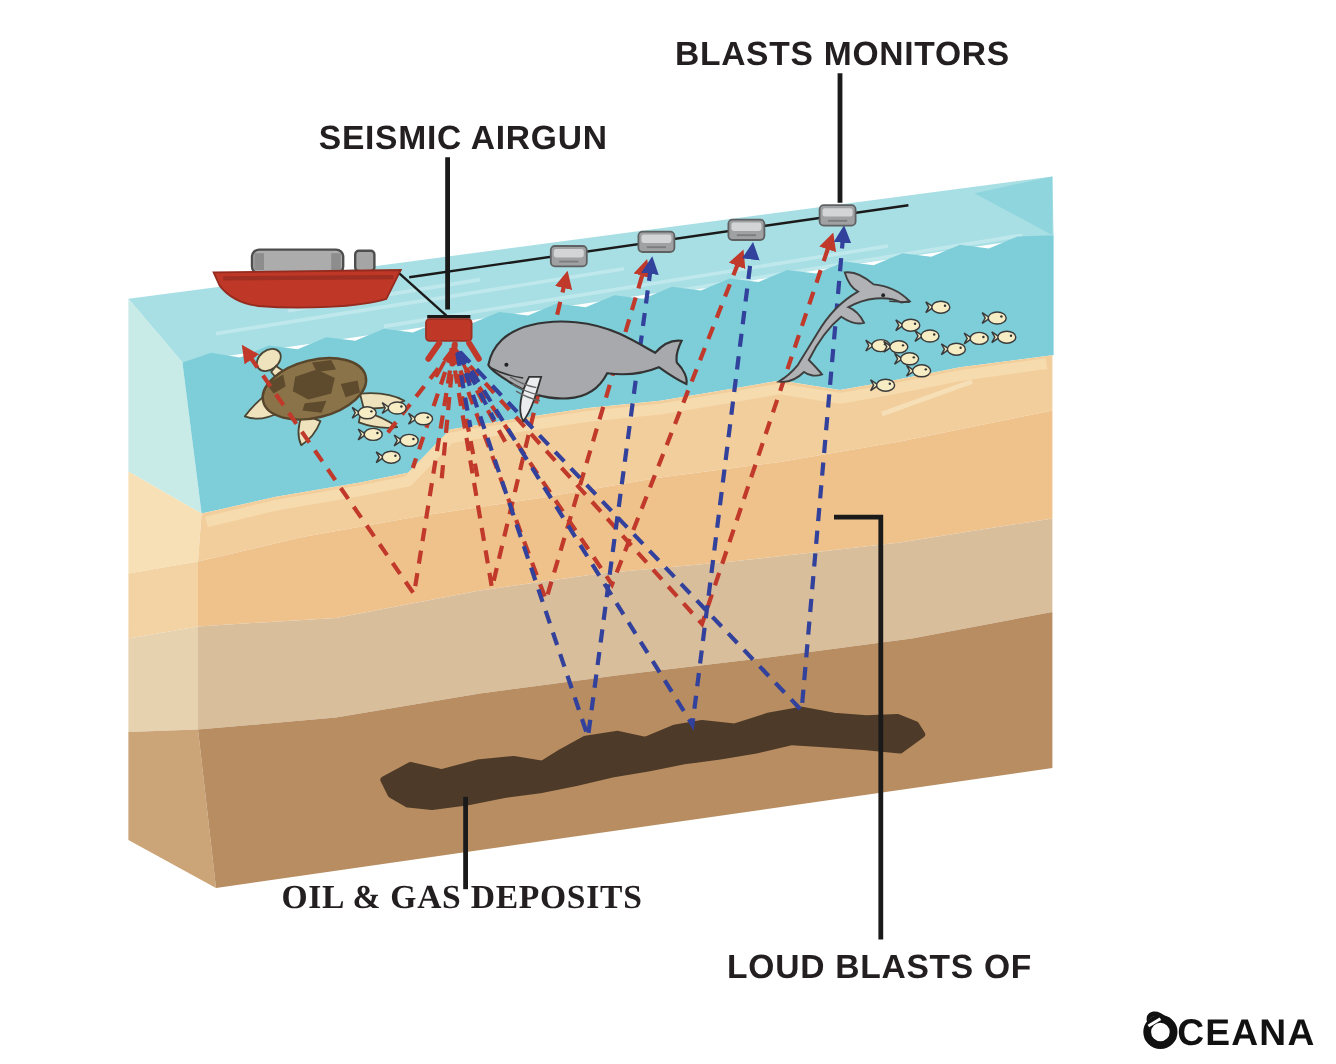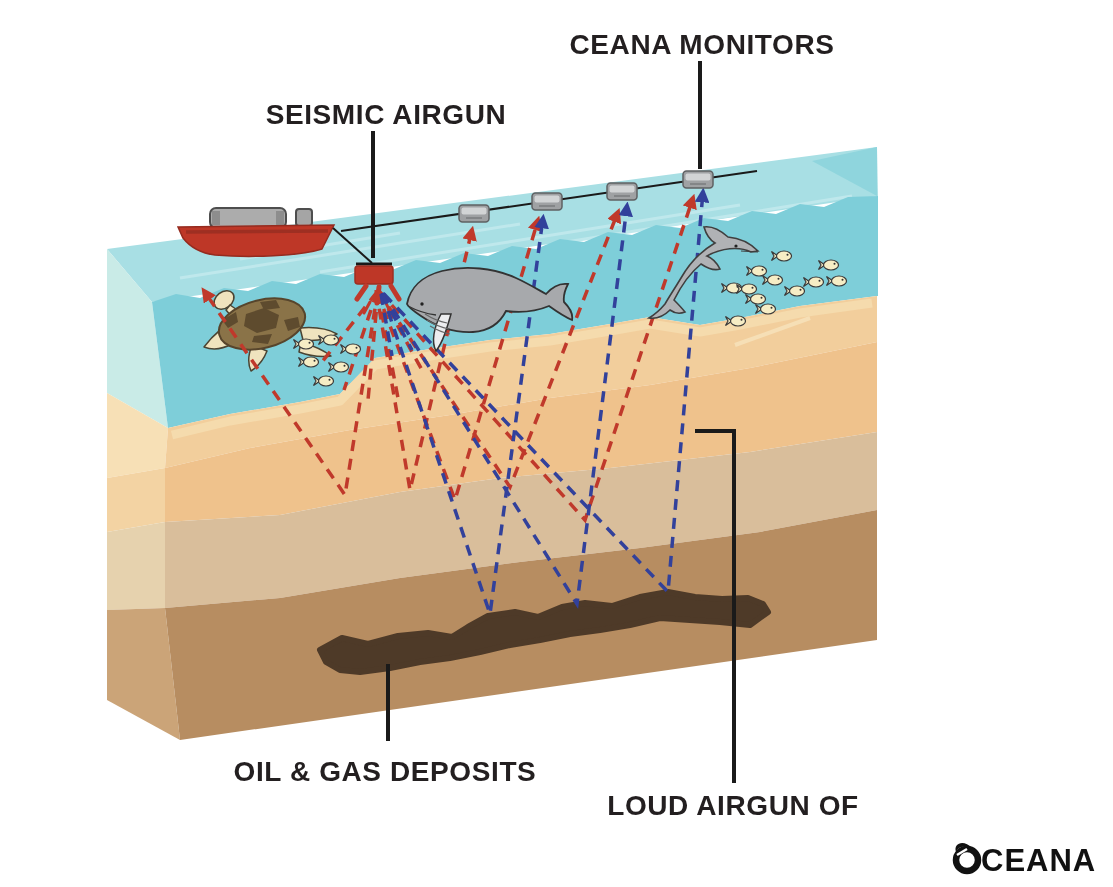--- a/index.html
+++ b/index.html
@@ -193,19 +193,19 @@
   <polyline class="leader" points="695,431 734,431 734,783"></polyline>
 
   <g transform="translate(950,842)">
     <circle cx="17" cy="18" r="11" fill="none" stroke="#111111" stroke-width="6.5"></circle>
     <path d="M22,6 C14,-3 3,1 6,10 C9,4 15,3 20,8 Z" fill="#111111"></path>
     <line x1="7" y1="13" x2="17" y2="7" stroke="#ffffff" stroke-width="2.5"></line>
     <text x="31" y="29" font-family="Liberation Sans, DejaVu Sans, sans-serif" font-size="31" font-weight="700" letter-spacing="1" fill="#111111">CEANA</text>
   </g>
 </svg>
 
-<div class="label" style="left:702px;top:28px;">CEANA MONITORS</div>
+<div class="label" style="left:702px;top:28px;">BLASTS MONITORS</div>
 <div class="label" style="left:386px;top:98px;">SEISMIC AIRGUN</div>
-<div class="label" style="left:385px;top:755px;">OIL &amp; GAS DEPOSITS</div>
+<div class="label" style="left:385px;top:732px;font-family:Liberation Serif, serif;">OIL &amp; GAS DEPOSITS</div>
 <div class="label" style="left:733px;top:789px;">
-  <div>LOUD AIRGUN OF</div>
+  <div>LOUD BLASTS OF</div>
 </div>
 </div>
 
 </body></html>

